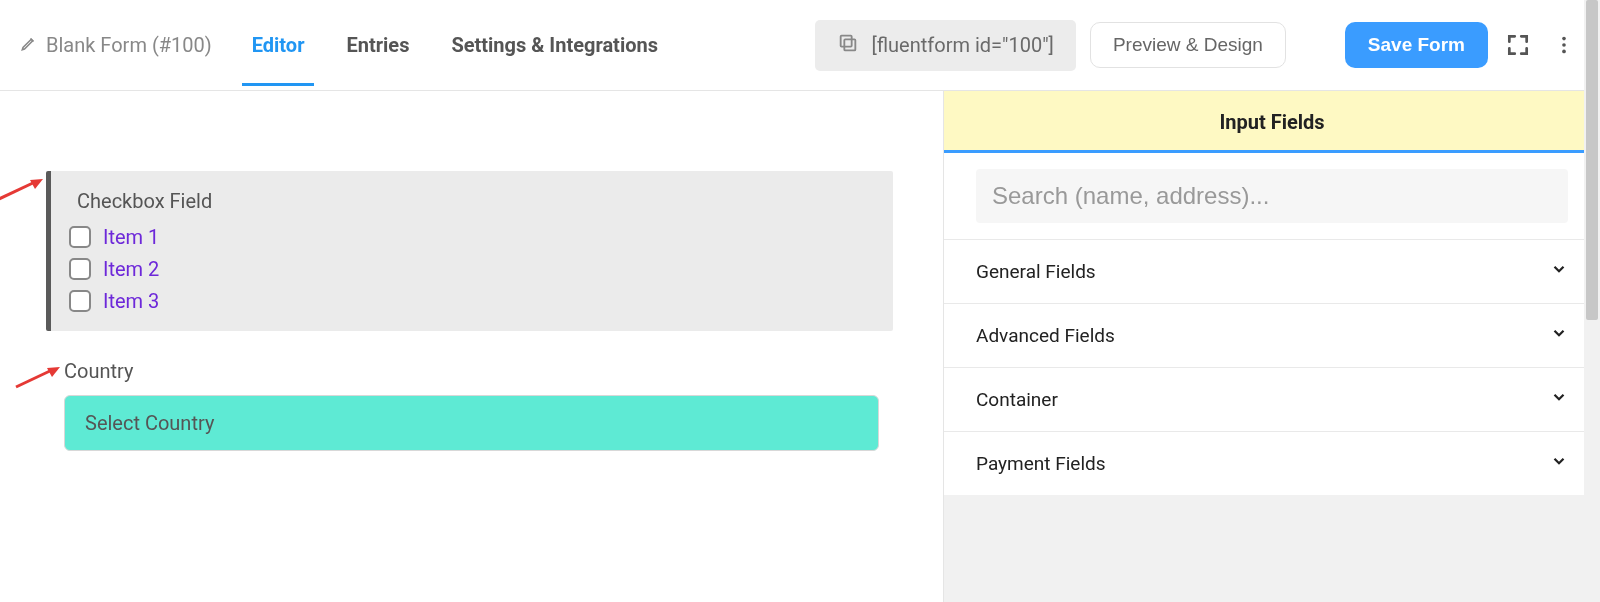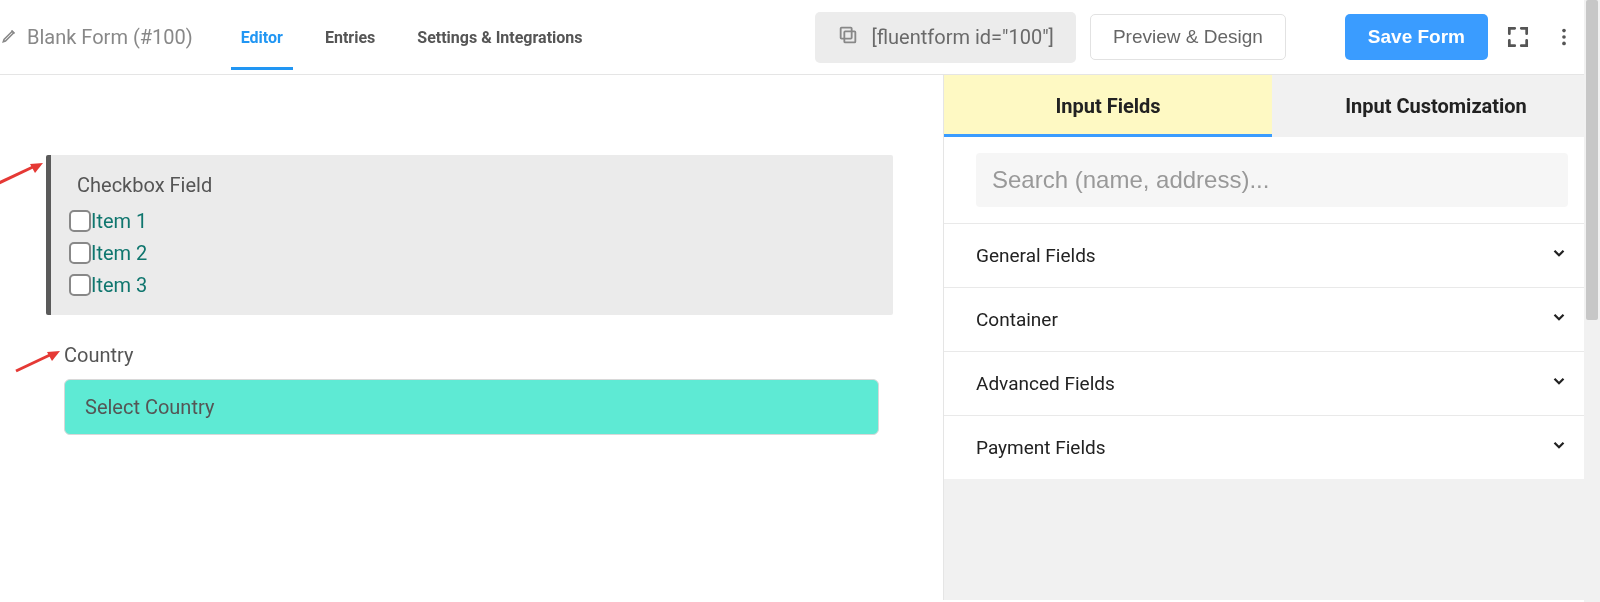--- a/index.html
+++ b/index.html
@@ -10,43 +10,43 @@
     width: 1600px;
     height: 602px;
     overflow: hidden;
     position: relative;
   }
 
   
   .header {
     display: flex;
     align-items: center;
-    height: 75px;
+    height: 91px;
     border-bottom: 1px solid #e5e5e5;
-    padding: 0 20px 0 1px;
-    gap: 18px;
+    padding: 0 20px 0 20px;
+    gap: 10px;
   }
   .form-title {
     display: flex;
     align-items: center;
     gap: 8px;
     color: #888;
     font-size: 20px;
   }
   .form-title svg { width: 18px; height: 18px; stroke: #888; }
   .tabs {
     display: flex;
     align-items: center;
     margin-left: 30px;
     gap: 42px;
     height: 100%;
   }
   .tab {
     font-weight: 700;
-    font-size: 16px;
+    font-size: 20px;
     color: #555;
     height: 100%;
     display: flex;
     align-items: center;
     position: relative;
     cursor: pointer;
   }
   .tab.active { color: #2196f3; }
   .tab.active::after {
     content: "";
@@ -66,21 +66,21 @@
     border-radius: 5px;
     padding: 12px 22px;
     display: flex;
     align-items: center;
     gap: 12px;
     color: #6a6a6a;
     font-size: 20px;
   }
   .shortcode-box svg { width: 22px; height: 22px; stroke: #888; }
   .btn {
-    border-radius: 5px;
+    border-radius: 10px;
     padding: 11px 22px;
     font-size: 19px;
     font-weight: 500;
     cursor: pointer;
     border: 1px solid transparent;
   }
   .btn-outline {
     background: #fff;
     color: #666;
     border-color: #e2e2e2;
@@ -137,21 +137,21 @@
     background: #ebebeb;
     border-left: 5px solid #5a5a5a;
     padding: 18px 14px 18px 18px;
     margin-left: -18px;
     margin-right: -14px;
     border-radius: 2px;
   }
   .field-block.selected label.lbl { margin-top: 0; margin-left: 8px; }
 
   .checkbox-list { display: flex; flex-direction: column; gap: 8px; margin-top: 8px; }
-  .checkbox-item { display: flex; align-items: center; gap: 0; font-size: 20px; color: #0f766e; }
+  .checkbox-item { display: flex; align-items: center; gap: 12px; font-size: 20px; color: #6d28d9; }
   .checkbox-item .cb {
     width: 22px; height: 22px;
     border: 2px solid #888;
     border-radius: 5px;
     background: #fff;
   }
 
   
   .arrow {
     position: absolute;
@@ -331,46 +331,45 @@
       </span>
       <label class="lbl">Country</label>
       <div class="select-input">Select Country</div>
     </div>
 
   </div>
 
   <div class="sidebar">
     <div class="sidebar-tabs">
       <div class="sidebar-tab active">Input Fields</div>
-      <div class="sidebar-tab">Input Customization</div>
     </div>
 
     <div class="search-wrap">
       <input class="search-input" placeholder="Search (name, address)..." style="">
     </div>
 
     <div class="accordion">
       <div class="accordion-item">
         <span>General Fields</span>
         <span>
           <svg viewBox="0 0 24 24" fill="none" stroke-width="3">
               <path d="M6 9l6 6 6-6"></path>
             </svg>
         </span>
       </div>
       <div class="accordion-item">
-        <span>Container</span>
+        <span>Advanced Fields</span>
         <span>
           <svg viewBox="0 0 24 24" fill="none" stroke-width="3">
               <path d="M6 9l6 6 6-6"></path>
             </svg>
         </span>
       </div>
       <div class="accordion-item">
-        <span>Advanced Fields</span>
+        <span>Container</span>
         <span>
           <svg viewBox="0 0 24 24" fill="none" stroke-width="3">
               <path d="M6 9l6 6 6-6"></path>
             </svg>
         </span>
       </div>
       <div class="accordion-item">
         <span>Payment Fields</span>
         <span>
           <svg viewBox="0 0 24 24" fill="none" stroke-width="3">

